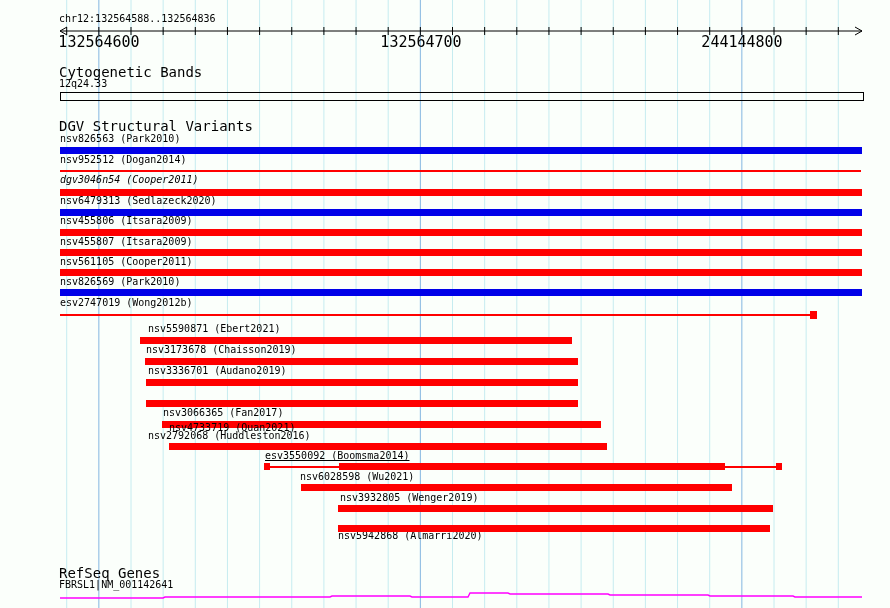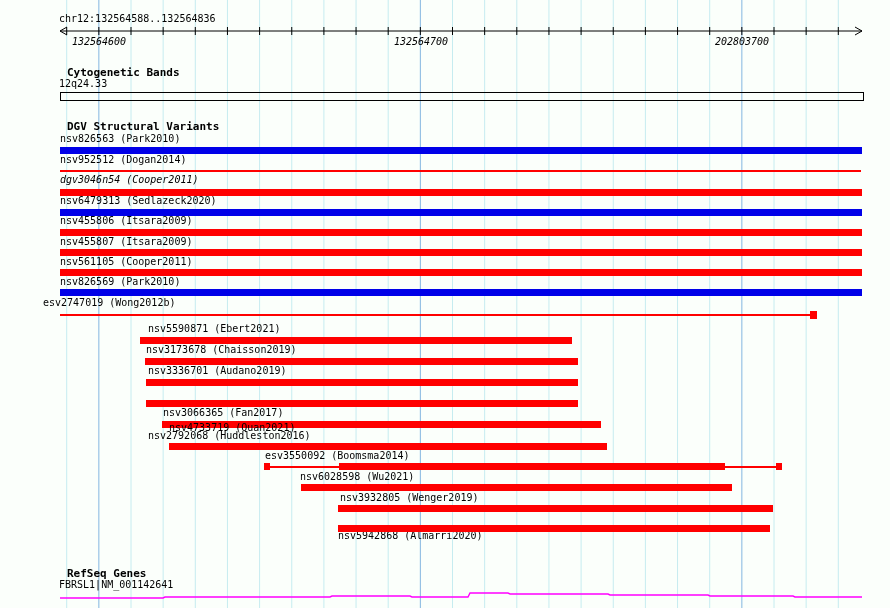--- a/index.html
+++ b/index.html
@@ -5,22 +5,22 @@
   html,body{margin:0;padding:0;background:#ffffff;}
   #panel{
     position:relative;width:890px;height:608px;overflow:hidden;
     background:#fbfffb;
     font-family:"DejaVu Sans Mono","Liberation Mono",monospace;
     color:#000;
   }
   #layer-svg{position:absolute;left:0;top:0;width:890px;height:608px;}
   .abs{position:absolute;white-space:nowrap;}
   .small{font-size:10px;line-height:12px;}
-  .header{font-size:11px;font-weight:bold;line-height:13px;margin-left:8px;}
-  .ticklabel{font-size:10px;line-height:12px;transform:translateX(-50%);font-style:italic;}
+  .header{font-size:14px;font-weight:normal;line-height:13px;}
+  .ticklabel{font-size:15px;line-height:12px;transform:translateX(-50%);}
   .vlabel{font-size:10px;line-height:12px;position:absolute;white-space:nowrap;}
   .seg{position:absolute;}
 </style>
 </head>
 <body>
 
 <div id="panel">
 
   <svg id="layer-svg" width="890" height="608" viewBox="0 0 890 608">
     <g id="gridlines">
@@ -82,21 +82,21 @@
       </g>
     <rect id="cytoband-box" fill="none" stroke="#000" stroke-width="1" x="60.5" y="92.5" width="803" height="8"></rect>
     <polyline id="gene-line" fill="none" stroke-width="1.4" stroke="#ff00ff" points="60,598 163,598 165,597 330,597 332,596 410,596 412,597 468,597 470,593 508,593 510,594 608,594 610,595 708,595 710,596 793,596 795,597 862,597"></polyline>
   </svg>
 
   <div class="abs small" style="left:59px;top:13px;">chr12:132564588..132564836</div>
 
   <div id="tick-labels">
       <div class="abs ticklabel" style="left: 99px; top: 36px;">132564600</div>
       <div class="abs ticklabel" style="left: 421px; top: 36px;">132564700</div>
-      <div class="abs ticklabel" style="left: 742px; top: 36px;">202803700</div>
+      <div class="abs ticklabel" style="left: 742px; top: 36px;">244144800</div>
     </div>
 
   <div class="abs header" style="left:59px;top:66px;">Cytogenetic Bands</div>
   <div class="abs small" style="left:59px;top:78px;">12q24.33</div>
 
   <div class="abs header" style="left:59px;top:120px;">DGV Structural Variants</div>
   <div id="dgv-rows">
       <div class="vlabel" style="left: 60px; top: 133px;">nsv826563 (Park2010)</div>
       <div class="seg" style="left: 60px; top: 147px; width: 802px; height: 7px; background: rgb(0, 0, 232);"></div>
       <div class="vlabel" style="left: 60px; top: 154px; text-align: right;">nsv952512 (Dogan2014)</div>
@@ -106,36 +106,36 @@
       <div class="vlabel" style="left: 60px; top: 195px;">nsv6479313 (Sedlazeck2020)</div>
       <div class="seg" style="left: 60px; top: 209px; width: 802px; height: 7px; background: rgb(0, 0, 232);"></div>
       <div class="vlabel" style="left: 60px; top: 215px;">nsv455806 (Itsara2009)</div>
       <div class="seg" style="left: 60px; top: 229px; width: 802px; height: 7px; background: rgb(255, 0, 0);"></div>
       <div class="vlabel" style="left: 60px; top: 236px;">nsv455807 (Itsara2009)</div>
       <div class="seg" style="left: 60px; top: 249px; width: 802px; height: 7px; background: rgb(255, 0, 0);"></div>
       <div class="vlabel" style="left: 60px; top: 256px;">nsv561105 (Cooper2011)</div>
       <div class="seg" style="left: 60px; top: 269px; width: 802px; height: 7px; background: rgb(255, 0, 0);"></div>
       <div class="vlabel" style="left: 60px; top: 276px;">nsv826569 (Park2010)</div>
       <div class="seg" style="left: 60px; top: 289px; width: 802px; height: 7px; background: rgb(0, 0, 232);"></div>
-      <div class="vlabel" style="left: 43px; top: 297px; text-align: center;">esv2747019 (Wong2012b)</div>
+      <div class="vlabel" style="left: 60px; top: 297px; text-align: center;">esv2747019 (Wong2012b)</div>
       <div class="seg" style="left: 60px; top: 314px; width: 750px; height: 2px; background: rgb(255, 0, 0);"></div>
       <div class="seg" style="left: 810px; top: 311px; width: 7px; height: 8px; background: rgb(255, 0, 0);"></div>
       <div class="vlabel" style="left: 140px; top: 323px; margin-left: 8px;">nsv5590871 (Ebert2021)</div>
       <div class="seg" style="left: 140px; top: 337px; width: 432px; height: 7px; background: rgb(255, 0, 0);"></div>
       <div class="vlabel" style="left: 146px; top: 344px;">nsv3173678 (Chaisson2019)</div>
       <div class="seg" style="left: 145px; top: 358px; width: 433px; height: 7px; background: rgb(255, 0, 0);"></div>
       <div class="vlabel" style="left: 148px; top: 365px;">nsv3336701 (Audano2019)</div>
       <div class="seg" style="left: 146px; top: 379px; width: 432px; height: 7px; background: rgb(255, 0, 0);"></div>
       <div class="vlabel" style="left: 148px; top: 386px; margin-top: 44px;">nsv2792068 (Huddleston2016)</div>
       <div class="seg" style="left: 146px; top: 400px; width: 432px; height: 7px; background: rgb(255, 0, 0);"></div>
       <div class="vlabel" style="left: 163px; top: 407px;">nsv3066365 (Fan2017)</div>
       <div class="seg" style="left: 162px; top: 421px; width: 439px; height: 7px; background: rgb(255, 0, 0);"></div>
       <div class="vlabel" style="left: 169px; top: 404px; margin-top: 18px;">nsv4733719 (Quan2021)</div>
       <div class="seg" style="left: 169px; top: 443px; width: 438px; height: 7px; background: rgb(255, 0, 0);"></div>
-      <div class="vlabel" style="left: 265px; top: 450px;">esv3550092 (Boomsma2014)</div>
+      <div class="vlabel" style="left: 265px; top: 450px; text-decoration: underline;">esv3550092 (Boomsma2014)</div>
       <div class="seg" style="left: 264px; top: 463px; width: 6px; height: 7px; background: rgb(255, 0, 0);"></div>
       <div class="seg" style="left: 270px; top: 466px; width: 69px; height: 2px; background: rgb(255, 0, 0);"></div>
       <div class="seg" style="left: 339px; top: 463px; width: 386px; height: 7px; background: rgb(255, 0, 0);"></div>
       <div class="seg" style="left: 725px; top: 466px; width: 51px; height: 2px; background: rgb(255, 0, 0);"></div>
       <div class="seg" style="left: 776px; top: 463px; width: 6px; height: 7px; background: rgb(255, 0, 0);"></div>
       <div class="vlabel" style="left: 300px; top: 471px;">nsv6028598 (Wu2021)</div>
       <div class="seg" style="left: 301px; top: 484px; width: 431px; height: 7px; background: rgb(255, 0, 0);"></div>
       <div class="vlabel" style="left: 340px; top: 492px;">nsv3932805 (Wenger2019)</div>
       <div class="seg" style="left: 338px; top: 505px; width: 435px; height: 7px; background: rgb(255, 0, 0);"></div>
       <div class="vlabel" style="left: 338px; top: 513px; margin-top: 17px;">nsv5942868 (Almarri2020)</div>

